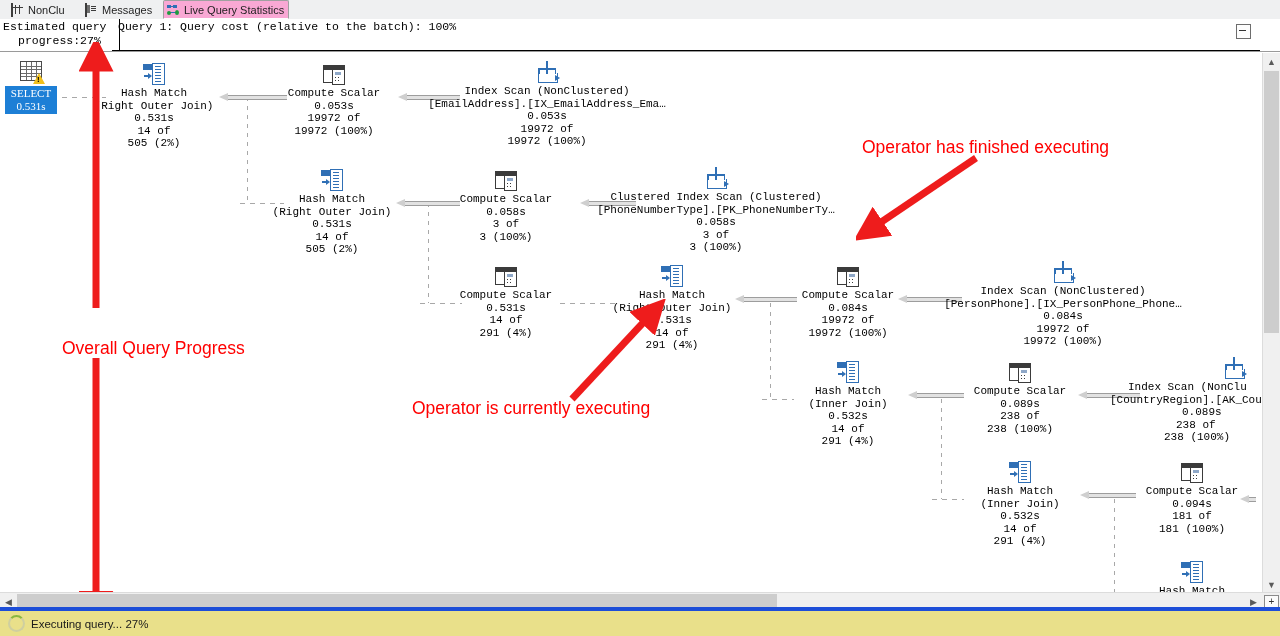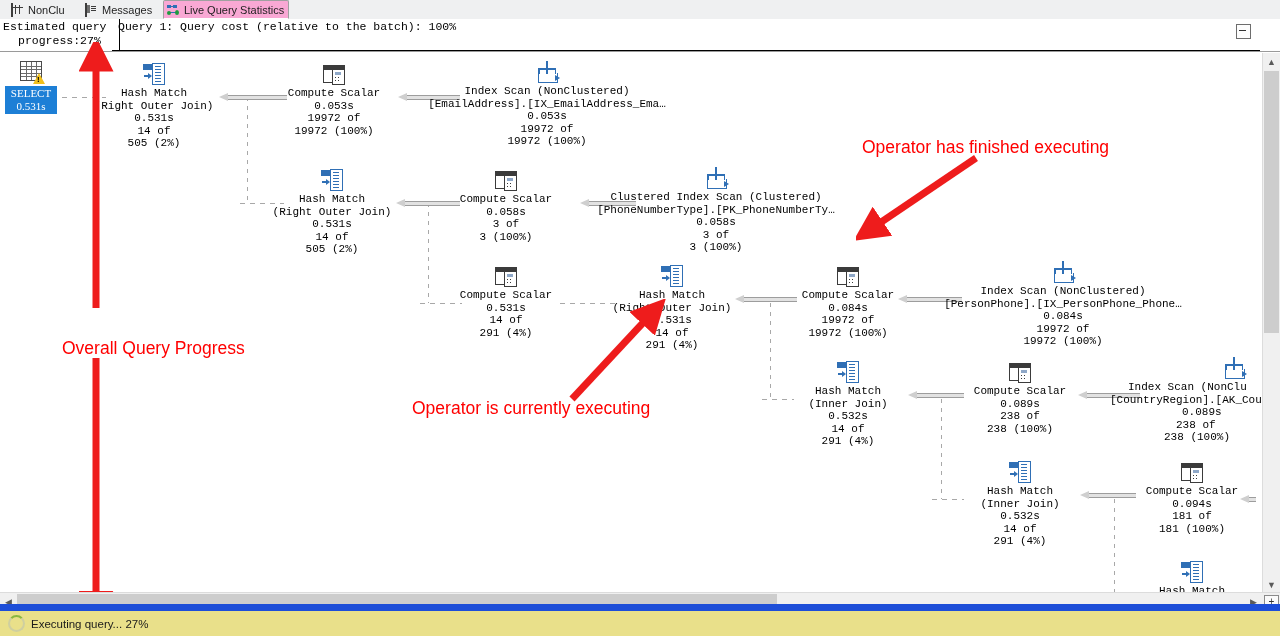--- a/index.html
+++ b/index.html
@@ -156,21 +156,21 @@
   .hscroll .thumb{position:absolute;left:17px;top:1px;width:760px;height:16px;background:#cdcdcd;}
   .hscroll .lf,.hscroll .rt{position:absolute;top:0;width:17px;height:18px;
     display:flex;align-items:center;justify-content:center;color:#5a5a5a;font-size:9px;}
   .hscroll .lf{left:0}.hscroll .rt{right:18px}
   .hscroll .corner{position:absolute;right:0;top:0;width:18px;height:18px;background:#f0f0f0;}
   .hscroll .corner .plus{position:absolute;left:2px;top:2px;width:13px;height:13px;
     border:1px solid #8a8a8a;background:#fafafa;color:#333;font-size:10px;line-height:11px;text-align:center;}
 
   
   .status{position:absolute;left:0;bottom:0;width:1280px;height:25px;background:#e9e08a;
-    border-top:7px solid #1d4ed8;display:flex;align-items:center;font-size:11.5px;color:#1b1b1b;}
+    border-top:4px solid #1d4ed8;display:flex;align-items:center;font-size:11.5px;color:#1b1b1b;}
   .status .spin{width:13px;height:13px;border:2px solid #cfcfa0;border-top-color:#8ab83f;
     border-radius:50%;margin:0 6px 0 8px;flex:0 0 auto;}
   .st-sep{width:1px;height:15px;background:#c4ba72;margin:0 8px;}
   .st-item{white-space:nowrap;}
   .st-right{margin-left:auto;display:flex;align-items:center;padding-right:10px;}
 </style>
 </head>
 <body>
 
 <div id="app">

